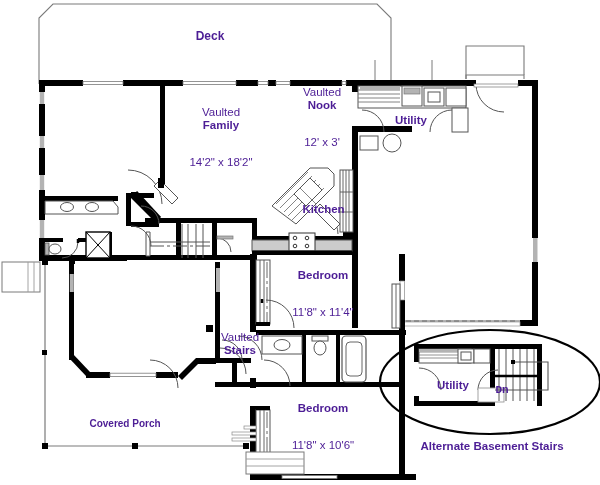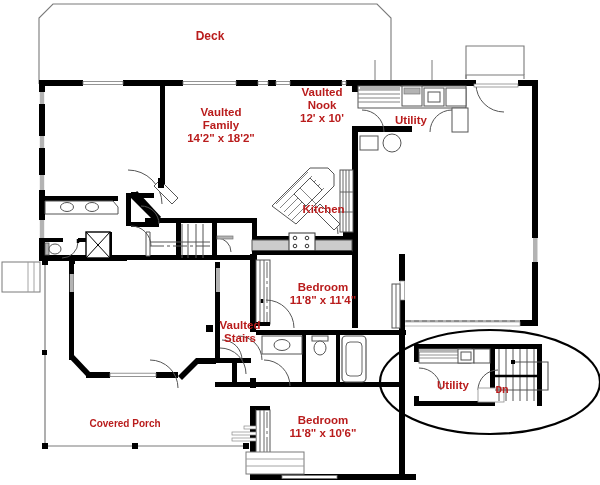--- a/index.html
+++ b/index.html
@@ -1,23 +1,23 @@
 <!DOCTYPE html>
 <html><head>
 <meta charset="utf-8">
 <style>
   html,body{margin:0;padding:0;background:#ffffff;}
   body{width:600px;height:485px;overflow:hidden;
        font-family:"Liberation Sans",sans-serif;}
   #plan{position:relative;width:600px;height:485px;background:#fff;}
   #plan svg{position:absolute;left:0;top:0;}
-  .lbl{position:absolute;text-align:center;color:#b91c1c;line-height:1.12;
+  .lbl{position:absolute;text-align:center;color:#4c1d95;line-height:1.12;
        white-space:nowrap;-webkit-font-smoothing:antialiased;}
   .lbl .b{font-weight:bold;}
-  .lbl .n{font-weight:bold;}
+  .lbl .n{font-weight:normal;margin-top:24px;}
 </style>
 </head>
 <body>
 
 <div id="plan">
 
 <svg width="600" height="485" viewBox="0 0 600 485" shape-rendering="geometricPrecision">
 
   <g>
     <path d="M39,84 L39,18 L53,4 L377,4 L391,18 L391,84" fill="none" stroke="#7a7a7a" stroke-width="1.1"></path>
@@ -380,21 +380,21 @@
 
 <div class="lbl" style="left:221px;top:125px;transform:translate(-50%,-50%);font-size:11.5px;">
   <div class="n">Vaulted</div>
   <div class="b">Family</div>
   <div class="n">14'2" x 18'2"</div>
 </div>
 
 <div class="lbl" style="left:322px;top:105px;transform:translate(-50%,-50%);font-size:11.5px;">
   <div class="n">Vaulted</div>
   <div class="b">Nook</div>
-  <div class="n">12' x 10'</div>
+  <div class="n">12' x 3'</div>
 </div>
 
 <div class="lbl" style="left:411px;top:120px;transform:translate(-50%,-50%);font-size:11.5px;">
   <div class="b">Utility</div>
 </div>
 
 
 <div class="lbl" style="left:320px;top:209px;transform:translate(-50%,-50%);font-size:11.5px;padding-left:7px;">
   <div class="b">Kitchen</div>
 </div>
@@ -420,14 +420,17 @@
 </div>
 
 <div class="lbl" style="left:453px;top:385px;transform:translate(-50%,-50%);font-size:11.5px;">
   <div class="b">Utility</div>
 </div>
 
 <div class="lbl" style="left:502px;top:390px;transform:translate(-50%,-50%);font-size:11px;font-family:Liberation Mono, monospace;">
   <div class="b">Dn</div>
 </div>
 
+<div class="lbl" style="left:492px;top:446px;transform:translate(-50%,-50%);font-size:11.5px;">
+  <div class="b">Alternate Basement Stairs</div>
+</div>
 
 </div>
 
 </body></html>

